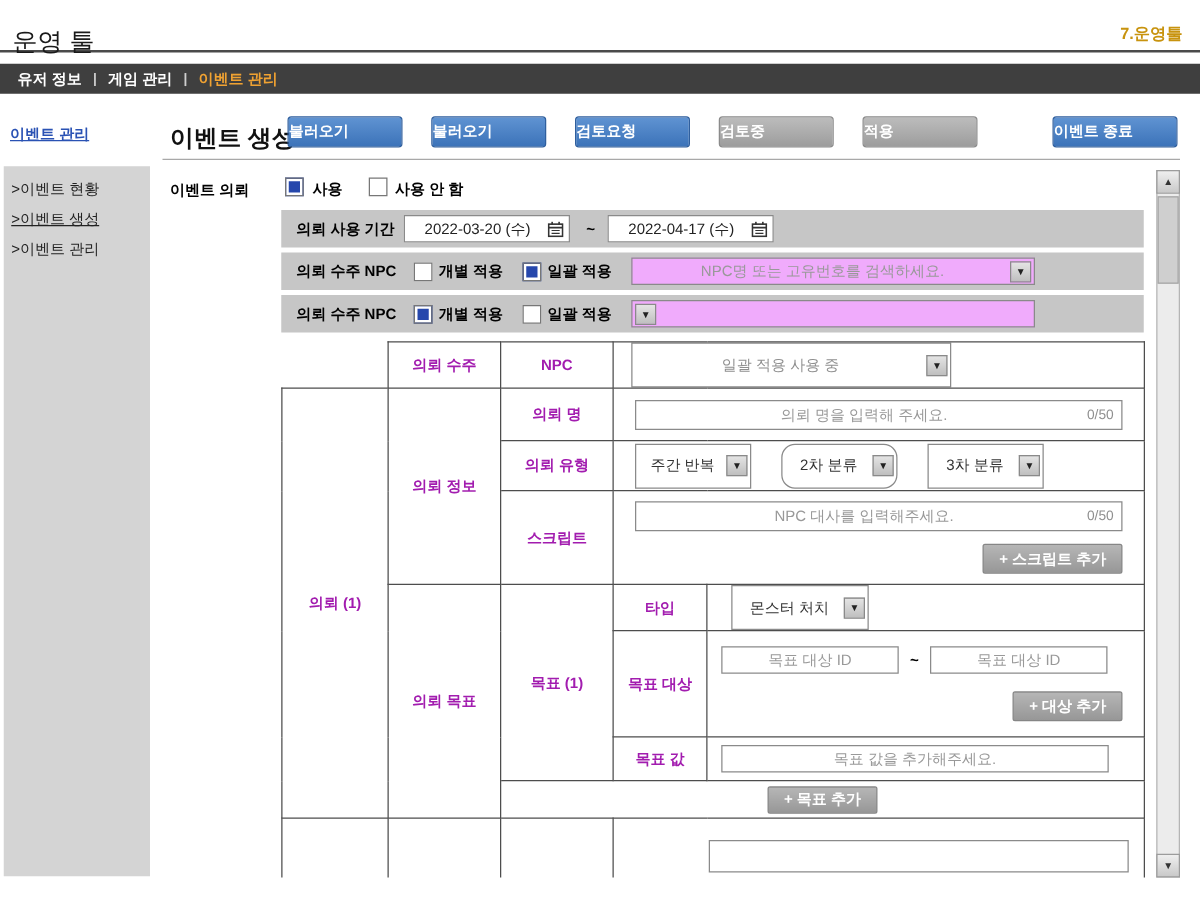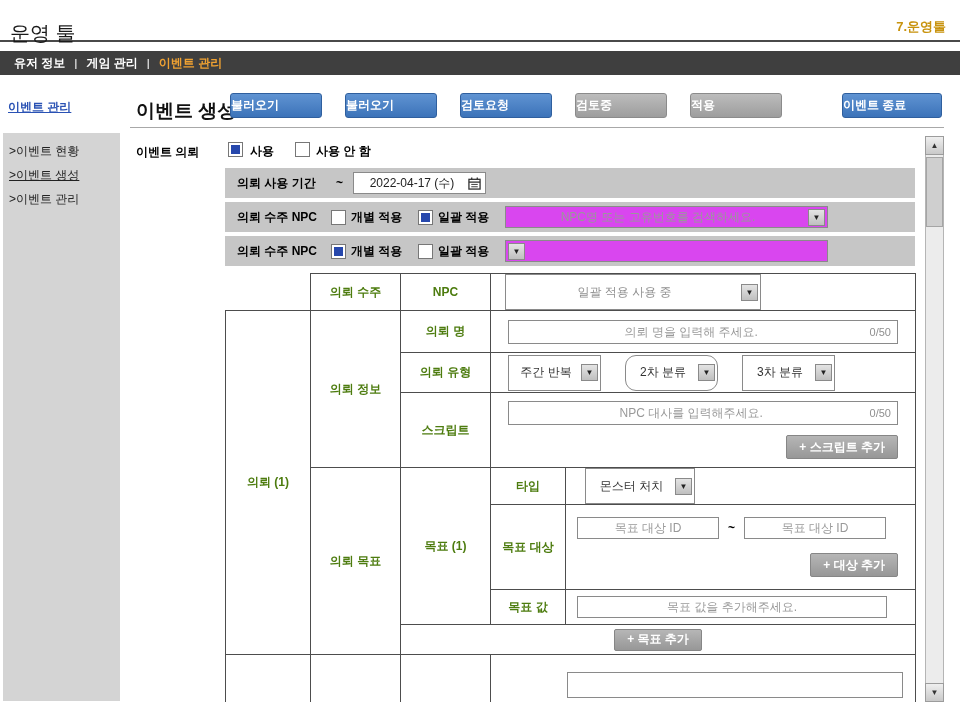--- a/index.html
+++ b/index.html
@@ -38,28 +38,28 @@
   .cb-label { position: absolute; font-size: 12px; font-weight: bold; }
 
   .grayrow { position: absolute; left: 95px; width: 690px; height: 30px; background: #c6c6c6; display: flex; align-items: center; font-size: 12px; }
   .row-label { font-weight: bold; margin-left: 12px; width: 86px; flex: none; }
   .date-box { width: 133px; height: 22px; background: #fff; border: 1px solid #8a8a8a; display: flex; align-items: center; padding: 0 4px; cursor: pointer; flex: none; }
   .date-text { flex: 1; text-align: center; font-size: 12px; color: #222; }
   .tilde { margin: 0 10px 0 13px; font-weight: bold; }
   .cb-inline { width: 15px; height: 15px; background: #fff; border: 1px solid #777; flex: none; cursor: pointer; }
   .cb-inline.checked { background: #2647ac; box-shadow: inset 0 0 0 2px #fff; }
   .cbi-label { margin-left: 5px; width: 53px; font-weight: bold; flex: none; }
-  .searchbox { height: 22px; width: 323px; background: #d946ef; border: 1px solid #8a8a8a; display: flex; align-items: center; padding: 0 2px; margin-left: 14px; flex: none; }
+  .searchbox { height: 22px; width: 323px; background: #f0abfc; border: 1px solid #8a8a8a; display: flex; align-items: center; padding: 0 2px; margin-left: 14px; flex: none; }
   .searchbox input { flex: 1; border: none; outline: none; background: transparent; font-size: 12px; text-align: center; min-width: 0; font-family: inherit; }
   .dd-btn { width: 17px; height: 17px; flex: none; background: linear-gradient(#e4e4e4, #bfbfbf); border: 1px solid #8a8a8a; font-size: 8px; color: #222; display: flex; align-items: center; justify-content: center; cursor: pointer; }
 
   
   .req-table { position: absolute; left: 95px; top: 138px; width: 690px; border-collapse: collapse; table-layout: fixed; font-size: 12px; }
   .req-table td { border: 1px solid #4d4d4d; background: #fff; vertical-align: middle; padding: 0; }
-  .req-table td.lbl { text-align: center; font-weight: bold; color: #4d7c0f; }
+  .req-table td.lbl { text-align: center; font-weight: bold; color: #a21caf; }
   .req-table td.blank { border: none; }
   .select-box { height: 36px; background: #fff; border: 1px solid #8a8a8a; display: flex; align-items: center; padding: 0 2px; }
   .select-text { flex: 1; text-align: center; font-size: 12px; color: #333; }
   .select-text.muted { color: #8f8f8f; }
   .input-box { height: 24px; background: #fff; border: 1px solid #8a8a8a; display: flex; align-items: center; padding: 0 4px; }
   .input-box input { flex: 1; border: none; outline: none; background: transparent; font-size: 12px; text-align: center; min-width: 0; font-family: inherit; }
   .counter { font-size: 11px; color: #8f8f8f; flex: none; margin-right: 2px; }
   input::placeholder { color: #999; }
   .add-btn { height: 24px; background: linear-gradient(#b6b6b6, #979797); border: 1px solid #868686; border-radius: 2px; color: #fff; font-weight: bold; font-size: 12px; padding: 0 12px; cursor: pointer; font-family: inherit; }
 
@@ -108,20 +108,31 @@
   <div class="form-area">
 
     <div class="section-label">이벤트 의뢰</div>
     <div class="checkbox checked" style="left:98px;top:7px;"></div>
     <div class="cb-label" style="left:120px;top:8px;text-align:right;">사용</div>
     <div class="checkbox" style="left:165px;top:7px;"></div>
     <div class="cb-label" style="left:186px;top:8px;">사용 안 함</div>
 
     <div class="grayrow" style="top:33px;">
       <span class="row-label">의뢰 사용 기간</span>
+      <div class="date-box">
+        <span class="date-text">2022-03-20 (수)</span>
+        <svg class="cal-icon" width="13" height="13" viewBox="0 0 14 14">
+          <rect x="1" y="2.5" width="12" height="10.5" fill="none" stroke="#333" stroke-width="1.4"></rect>
+          <line x1="1" y1="5.5" x2="13" y2="5.5" stroke="#333" stroke-width="1.4"></line>
+          <line x1="4" y1="0.5" x2="4" y2="3" stroke="#333" stroke-width="1.4"></line>
+          <line x1="10" y1="0.5" x2="10" y2="3" stroke="#333" stroke-width="1.4"></line>
+          <line x1="3.5" y1="8" x2="10.5" y2="8" stroke="#333"></line>
+          <line x1="3.5" y1="10.5" x2="10.5" y2="10.5" stroke="#333"></line>
+        </svg>
+      </div>
       <span class="tilde">~</span>
       <div class="date-box">
         <span class="date-text">2022-04-17 (수)</span>
         <svg class="cal-icon" width="13" height="13" viewBox="0 0 14 14">
           <rect x="1" y="2.5" width="12" height="10.5" fill="none" stroke="#333" stroke-width="1.4"></rect>
           <line x1="1" y1="5.5" x2="13" y2="5.5" stroke="#333" stroke-width="1.4"></line>
           <line x1="4" y1="0.5" x2="4" y2="3" stroke="#333" stroke-width="1.4"></line>
           <line x1="10" y1="0.5" x2="10" y2="3" stroke="#333" stroke-width="1.4"></line>
           <line x1="3.5" y1="8" x2="10.5" y2="8" stroke="#333"></line>
           <line x1="3.5" y1="10.5" x2="10.5" y2="10.5" stroke="#333"></line>

